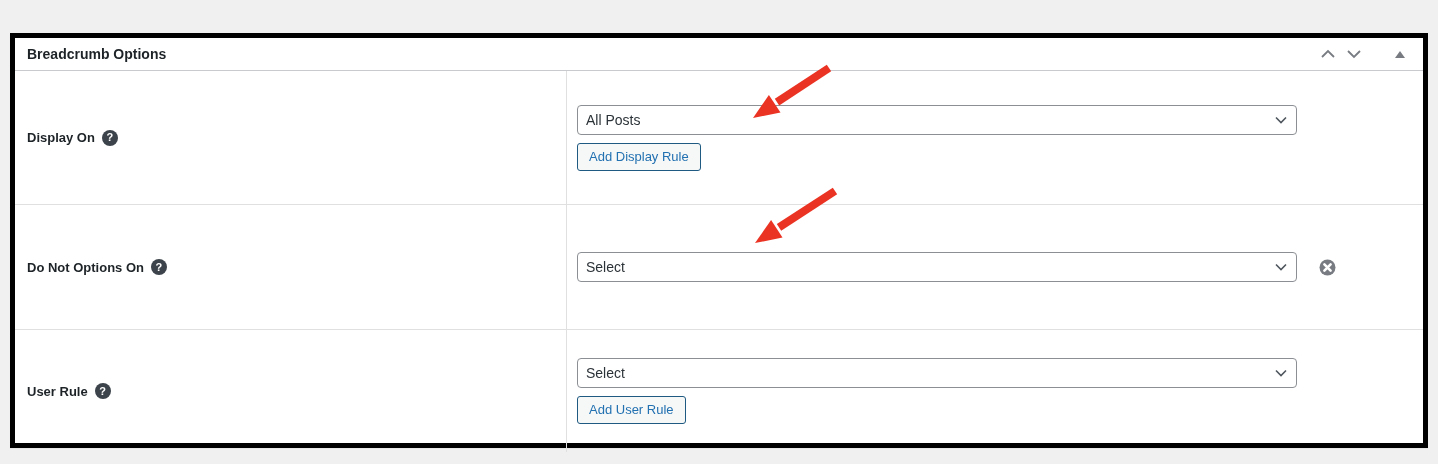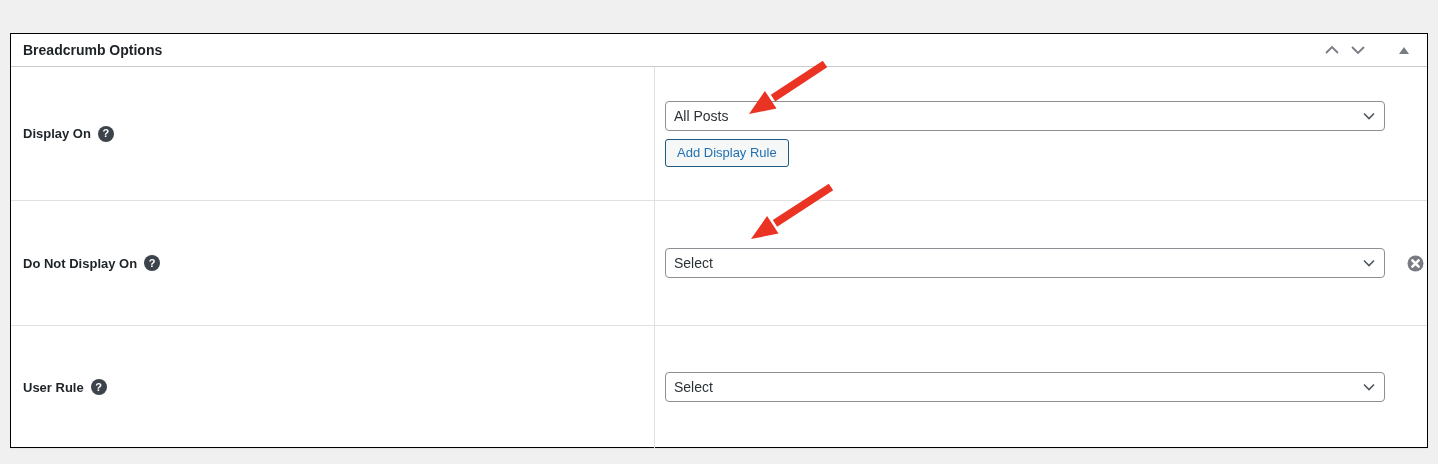--- a/index.html
+++ b/index.html
@@ -8,21 +8,21 @@
     background: #f0f0f1;
     font-family: "Liberation Sans", sans-serif;
     overflow: hidden;
     position: relative;
   }
   .panel {
     position: absolute;
     left: 10px; top: 33px;
     width: 1418px; height: 415px;
     background: #ffffff;
-    border: 1px solid #000000;
+    border: 5px solid #000000;
     box-shadow: 0 1px 1px rgba(0,0,0,0.04);
   }
   .panel-header {
     height: 33px;
     border-bottom: 1px solid #c9cace;
     display: flex;
     align-items: center;
     padding: 0 10px 0 12px;
     background: #ffffff;
   }
@@ -40,21 +40,21 @@
   }
   .toggle-btn { margin-left: 20px; }
   .row {
     display: flex;
     border-bottom: 1px solid #e0e0e0;
   }
   .row-1 { height: 134px; }
   .row-2 { height: 125px; }
   .row-3 { height: 122px; border-bottom: none; }
   .label-cell {
-    width: 644px;
+    width: 552px;
     border-right: 1px solid #e0e0e0;
     display: flex;
     align-items: center;
     padding-left: 12px;
   }
   .row-label {
     font-size: 13px;
     font-weight: bold;
     color: #1d2327;
   }
@@ -183,21 +183,21 @@
               </svg>
           </span>
         </span>
       </div>
       <button class="wp-btn">Add Display Rule</button>
     </div>
   </div>
 
   <div class="row row-2">
     <div class="label-cell">
-      <span class="row-label">Do Not Display On</span>
+      <span class="row-label">Do Not Options On</span>
       <span class="help-icon">?</span>
     </div>
     <div class="field-cell">
       <div class="select-line">
         <span class="select-wrap">
           <select>
             <option>Select</option>
           </select>
           <span class="select-chevron">
             <svg width="14" height="9" viewBox="0 0 14 9">
@@ -228,20 +228,21 @@
           <select>
             <option>Select</option>
           </select>
           <span class="select-chevron">
             <svg width="14" height="9" viewBox="0 0 14 9">
                 <polyline points="2,2 7,7 12,2" fill="none" stroke="#50575e" stroke-width="1.6"></polyline>
               </svg>
           </span>
         </span>
       </div>
+      <button class="wp-btn">Add User Rule</button>
     </div>
   </div>
 
   <svg class="arrow-overlay" viewBox="0 0 1418 415">
     <g>
       <line x1="814" y1="30" x2="762" y2="64.2" stroke="#ea3323" stroke-width="8"></line>
       <polygon points="738,80 753.9,56.9 765.5,74.5" fill="#ea3323"></polygon>
     </g>
     <g>
       <line x1="820" y1="153" x2="764" y2="189.4" stroke="#ea3323" stroke-width="8"></line>

